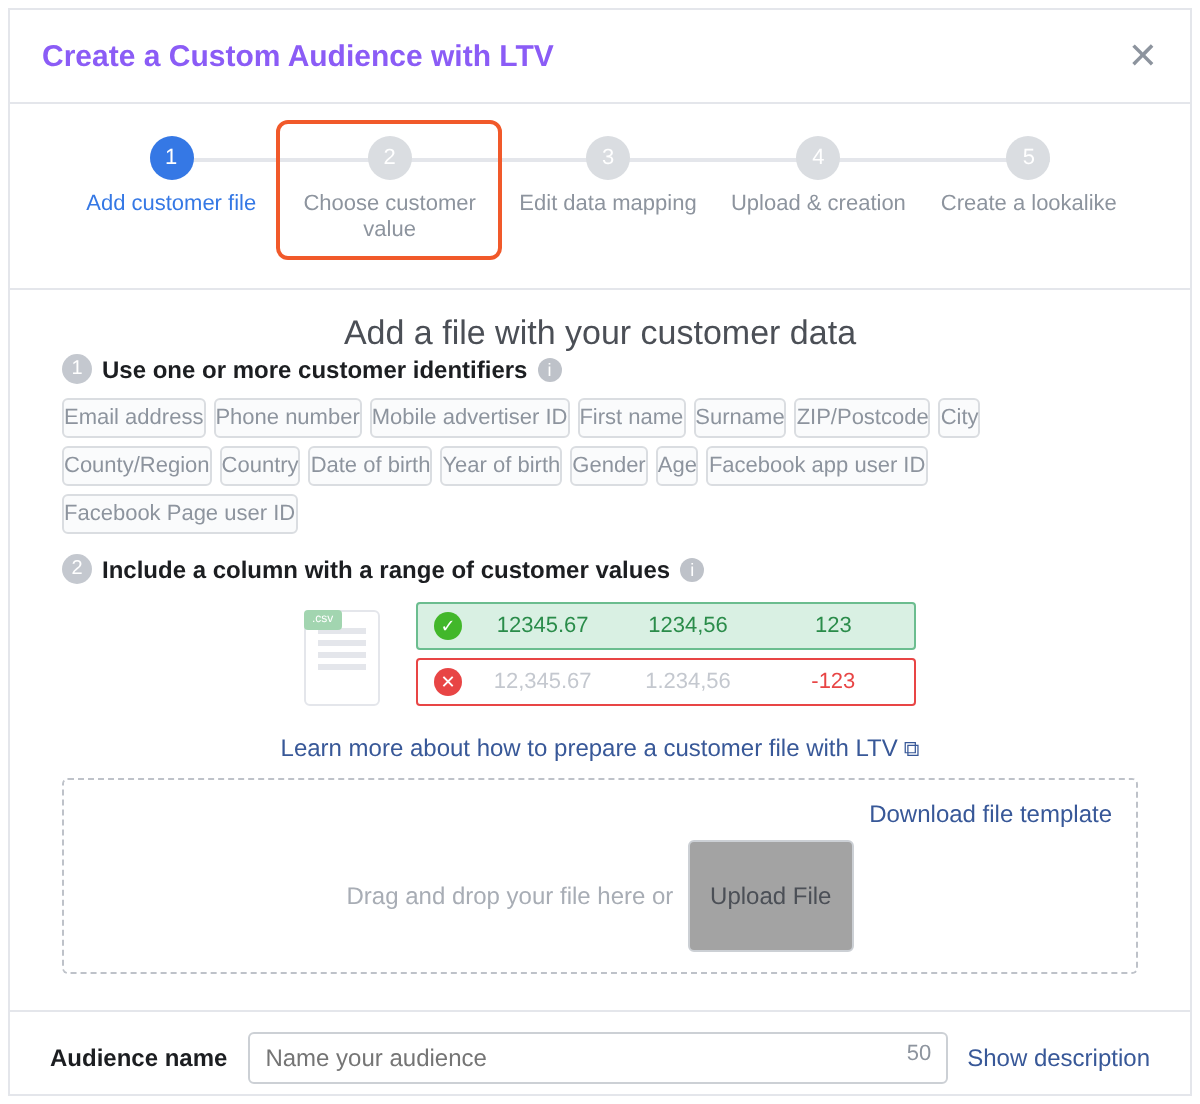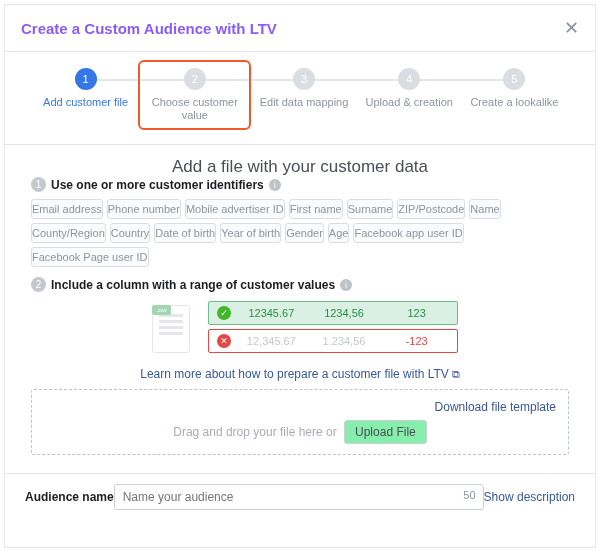--- a/index.html
+++ b/index.html
@@ -41,22 +41,22 @@
 .row span.v{flex:1;font-size:11px;text-align:center}
 .row.good span.v{color:#2a8c4a}
 .row.bad span.v{color:#c4c8cf}
 .row.bad span.v.neg{color:#e84545}
 .learn{text-align:center;margin:8px 0;font-size:12px}
 .learn a{color:#385898;text-decoration:none}
 .ext{color:#385898;font-size:11px;margin-left:3px}
 .drop{border:1px dashed #bec2c9;border-radius:3px;padding:10px 12px;position:relative;min-height:62px}
 .drop .dl{text-align:right;font-size:12px;color:#385898;margin-bottom:6px}
 .drop .ctr{text-align:center;font-size:12px;color:#a8adb5}
-.drop button{background:#86efac;border:1px solid #ccd0d5;border-radius:3px;padding:4px 10px;font-size:12px;color:#4b4f56;margin-left:4px;cursor:pointer}
-.ftr{border-top:1px solid #e4e6eb;padding:10px 20px;display:flex;align-items:center;}
+.drop button{background:#a3a3a3;border:1px solid #ccd0d5;border-radius:3px;padding:20px 10px;font-size:12px;color:#4b4f56;margin-left:4px;cursor:pointer}
+.ftr{border-top:1px solid #e4e6eb;padding:10px 20px;display:flex;align-items:center;gap:10px}
 .ftr label{font-size:12px;font-weight:600;color:#1c1e21;white-space:nowrap}
 .ftr .inwrap{flex:1;position:relative}
 .ftr input{width:100%;border:1px solid #ccd0d5;border-radius:3px;padding:5px 34px 5px 8px;font-size:12px;color:#4b4f56}
 .ftr .cnt{position:absolute;right:8px;top:5px;font-size:11px;color:#8d949e}
 .showd{font-size:12px;color:#385898;white-space:nowrap}
 </style>
 </head>
 <body>
 
 <div class="dialog">
@@ -98,21 +98,21 @@
         <span class="sec-title">Use one or more customer identifiers</span>
         <span class="info">i</span>
       </div>
       <div class="tags" id="tags">
           <span class="tag">Email address</span>
           <span class="tag">Phone number</span>
           <span class="tag">Mobile advertiser ID</span>
           <span class="tag">First name</span>
           <span class="tag">Surname</span>
           <span class="tag">ZIP/Postcode</span>
-          <span class="tag">Name</span>
+          <span class="tag">City</span>
           <span class="tag">County/Region</span>
           <span class="tag">Country</span>
           <span class="tag">Date of birth</span>
           <span class="tag">Year of birth</span>
           <span class="tag">Gender</span>
           <span class="tag">Age</span>
           <span class="tag">Facebook app user ID</span>
           <span class="tag">Facebook Page user ID</span>
         </div>
     </div>

